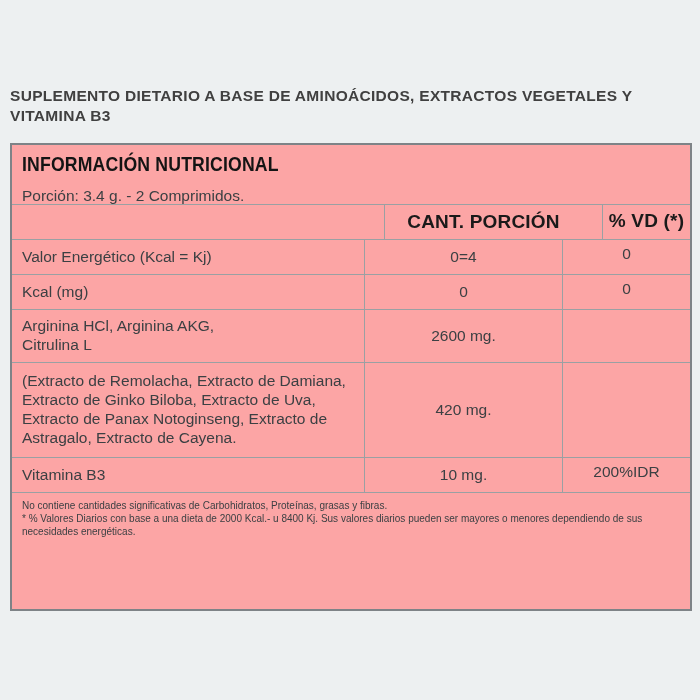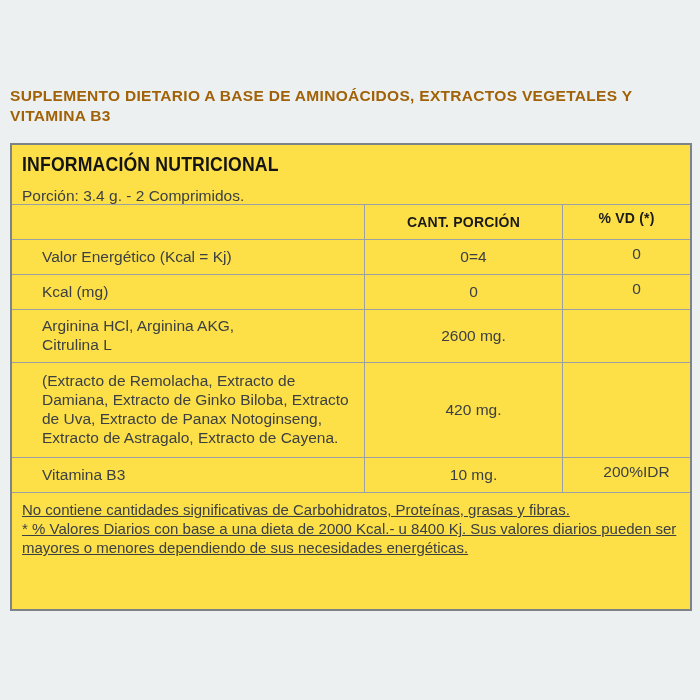--- a/index.html
+++ b/index.html
@@ -22,32 +22,32 @@
   
   .top-title {
     position: absolute;
     left: 10px;
     top: 86px;
     width: 682px;
     font-size: 15.5px;
     font-weight: 600;
     letter-spacing: 0.3px;
     line-height: 1.3;
-    color: #a16207;
+    color: #404040;
     white-space: pre-line;
   }
 
   
   .panel {
     position: absolute;
     left: 10px;
     top: 143px;
     width: 682px;
     border: 2px solid #7e8387;
-    background: #fde047;
+    background: #fca5a5;
   }
 
   .title-block {
     height: 59px;
     padding: 7px 10px 0 10px;
   }
 
   .panel-heading {
     display: inline-block;
     font-size: 21px;
@@ -74,48 +74,47 @@
 
   .c1 { width: 352px; display: flex; align-items: center; padding: 5px 8px 5px 10px; }
   .c2 { width: 198px; display: flex; align-items: center; justify-content: center;
         border-left: 1.5px solid #9aa0a3; padding: 5px 4px; text-align: center; }
   .c3 { width: 128px; flex: 1; display: flex; justify-content: center;
         border-left: 1.5px solid #9aa0a3; padding: 5px 4px; text-align: center; }
 
   .header-row { height: 35px; }
   .header-row .c2, .header-row .c3 {
     font-weight: 700;
-    font-size: 14px;
+    font-size: 19px;
     color: #1a1a1a;
     letter-spacing: 0.2px;
+    margin-left: 20px;
   }
 
   .cell-text {
     font-size: 15.5px;
     line-height: 1.22;
     color: #3c4043;
     white-space: pre-line;
-    margin-left: 20px;
   }
 
   .row-h35 { height: 35px; }
   .row-h53 { height: 53px; }
   .row-h95 { height: 95px; }
 
   .footnote-block {
     border-top: 1.5px solid #9aa0a3;
     padding: 7px 10px 10px 10px;
     min-height: 117px;
   }
 
   .footnote-block p {
-    font-size: 15px;
+    font-size: 10px;
     line-height: 1.28;
     color: #3c4043;
-    text-decoration: underline;
   }
 </style>
 </head>
 <body>
 
 <div class="page">
 
   <div class="top-title">SUPLEMENTO DIETARIO A BASE DE AMINOÁCIDOS, EXTRACTOS VEGETALES Y
 VITAMINA B3</div>
 

